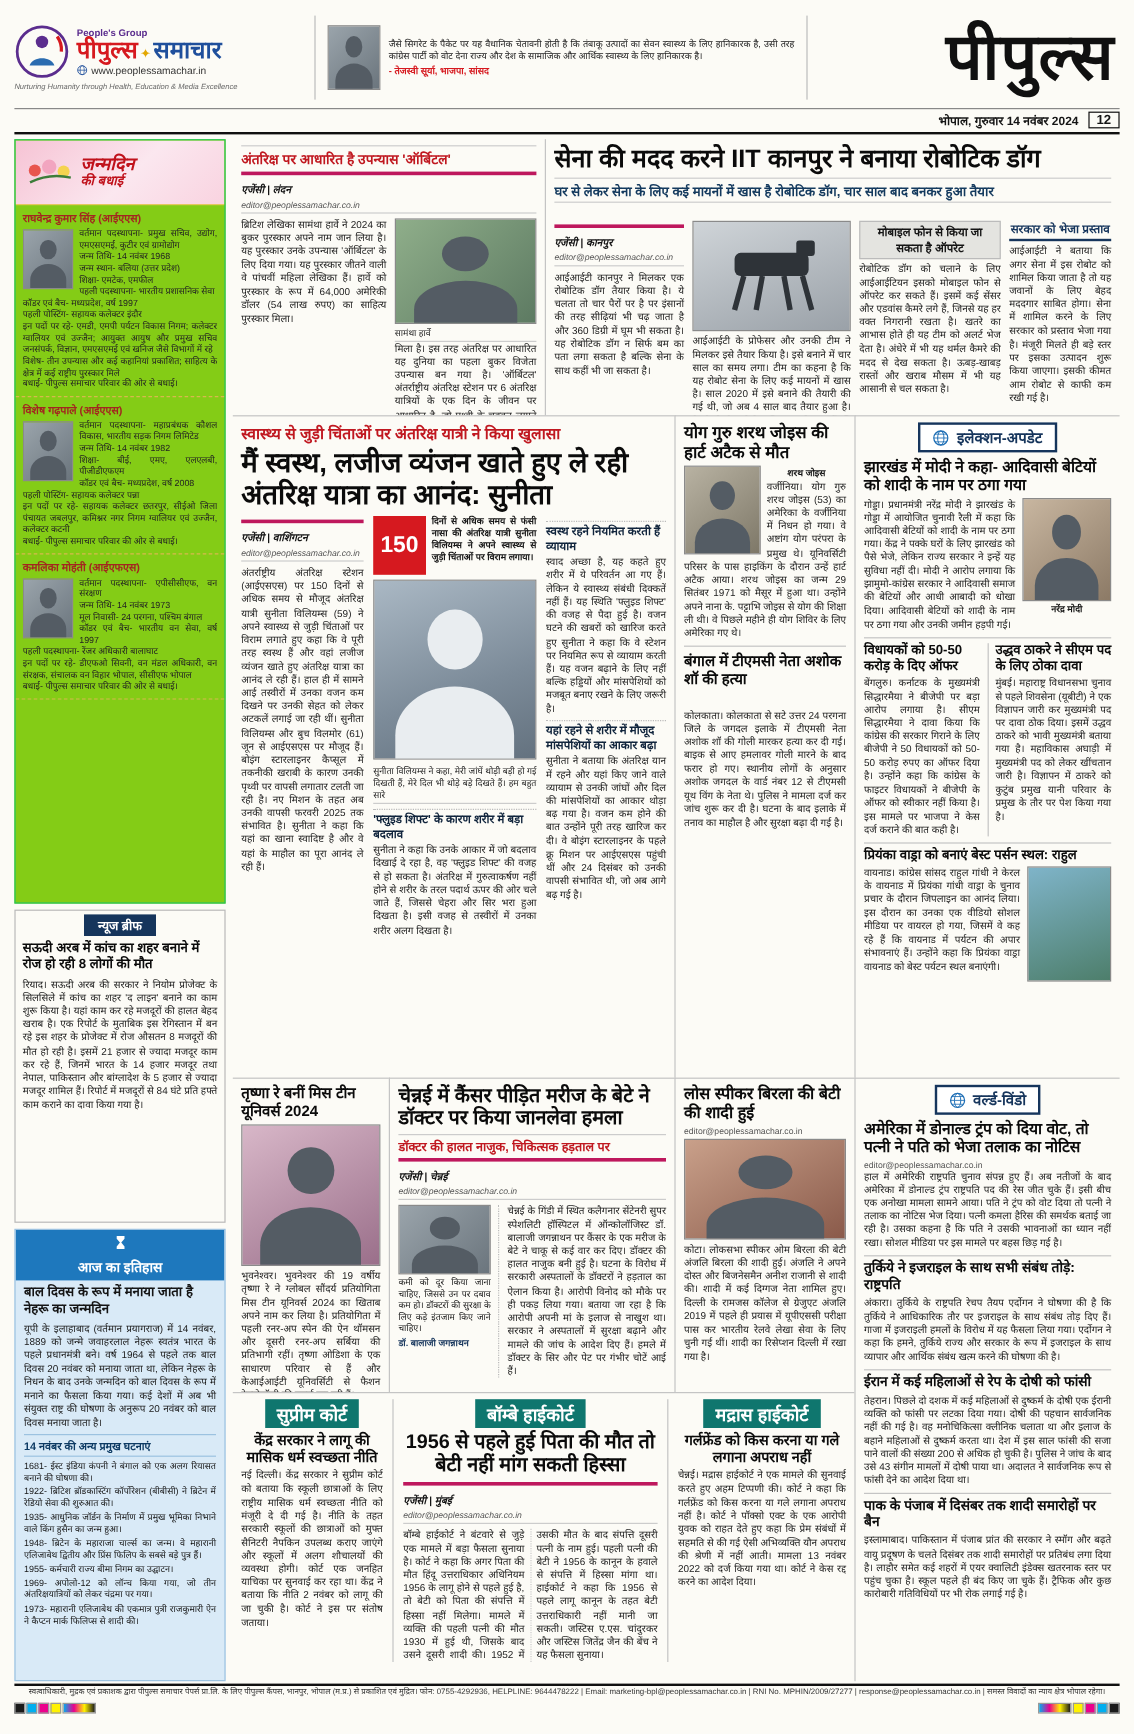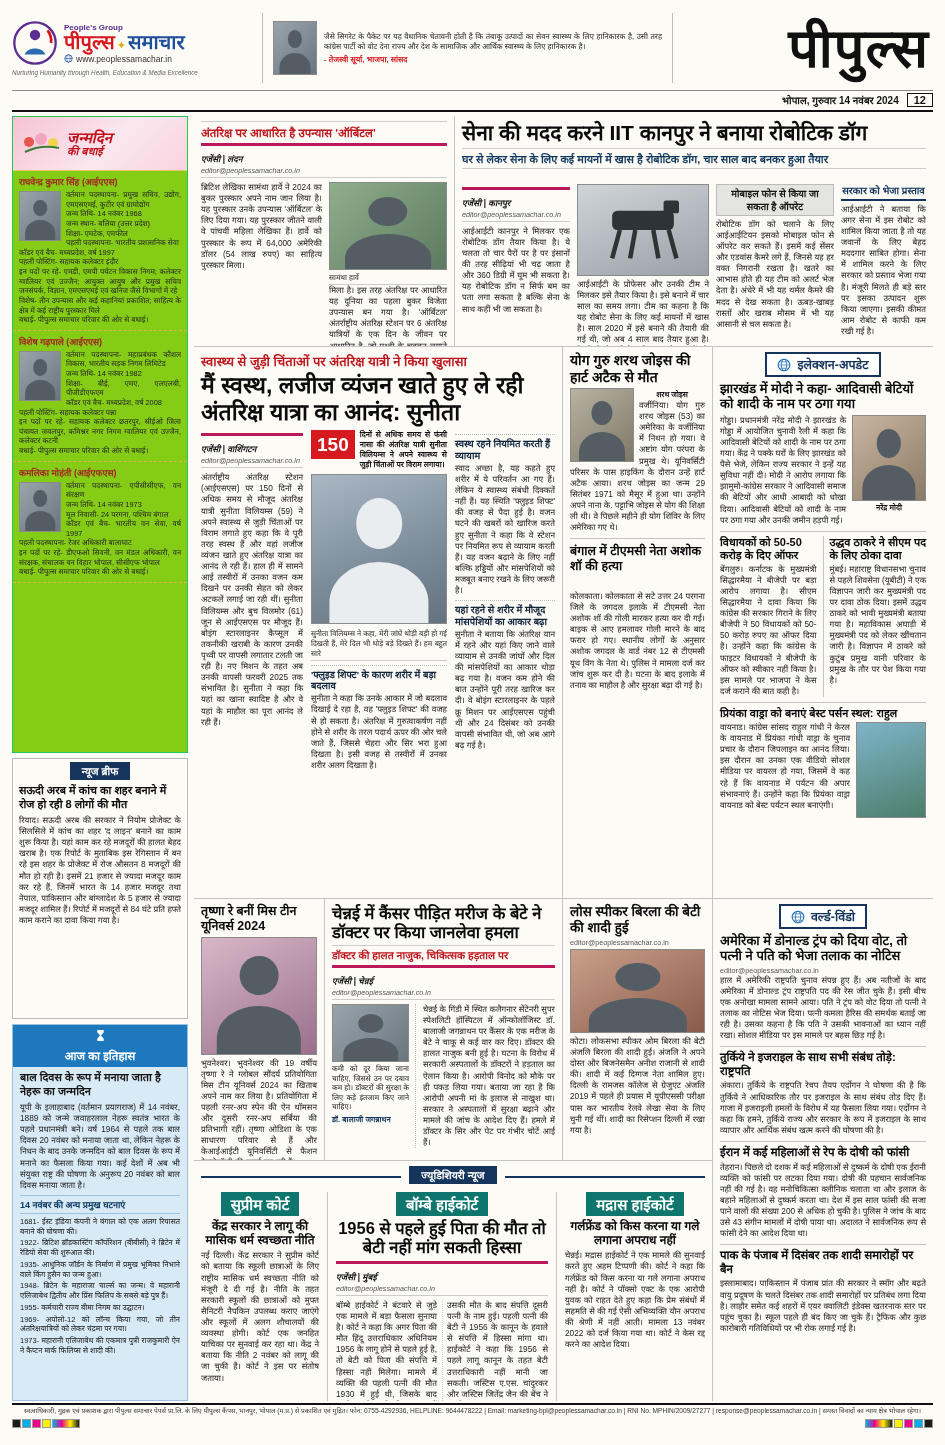--- a/index.html
+++ b/index.html
@@ -105,21 +105,21 @@
   .gray-head{background:#e4e4e0;border:1px solid #bbb;font-weight:bold;font-size:9.6px;text-align:center;padding:2px 3px;margin-bottom:3px;}
   .navy-head{color:#16355c;font-weight:bold;font-size:9.8px;border-bottom:2px solid #16355c;padding-bottom:2px;margin-bottom:3px;text-align:center;}
 
   
   .sunita-head{font-size:23px;margin:2px 0 4px;}
   .sun-cols{display:flex;gap:8px;}
   .sun-c1{flex:1;}
   .sun-c2{width:136px;flex:0 0 auto;}
   .sun-c3{width:100px;flex:0 0 auto;}
   .stat{display:flex;gap:5px;align-items:flex-start;margin-bottom:4px;}
-  .stat-num{background:#d6191f;color:#fff;font-weight:bold;font-size:19px;padding:5px 6px;line-height:1;}
+  .stat-num{background:#d6191f;color:#fff;font-weight:bold;font-size:19px;padding:15px 6px;line-height:1;}
   .stat-text{font-size:7.6px;font-weight:bold;line-height:1.3;text-align:justify;}
   .sun-photo{width:100%;height:150px;margin-bottom:2px;}
 
   
   .mid-head{font-size:14px;margin-bottom:3px;}
   .yoga-photo{width:64px;height:74px;float:left;margin:0 5px 2px 0;}
   .tmc-head{font-size:12.5px;margin:4px 0 17px;}
 
   
   .el-head{font-size:13px;margin-bottom:3px;}
@@ -482,23 +482,20 @@
         <p class="body">अंकारा। तुर्किये के राष्ट्रपति रेचप तैयप एर्दोगन ने घोषणा की है कि तुर्किये ने आधिकारिक तौर पर इजराइल के साथ संबंध तोड़ दिए हैं। गाजा में इजराइली हमलों के विरोध में यह फैसला लिया गया। एर्दोगन ने कहा कि हमने, तुर्किये राज्य और सरकार के रूप में इजराइल के साथ व्यापार और आर्थिक संबंध खत्म करने की घोषणा की है।</p>
         <div class="w-sep"></div>
         <h3 class="w-sm-head">ईरान में कई महिलाओं से रेप के दोषी को फांसी</h3>
         <p class="body">तेहरान। पिछले दो दशक में कई महिलाओं से दुष्कर्म के दोषी एक ईरानी व्यक्ति को फांसी पर लटका दिया गया। दोषी की पहचान सार्वजनिक नहीं की गई है। वह मनोचिकित्सा क्लीनिक चलाता था और इलाज के बहाने महिलाओं से दुष्कर्म करता था। देश में इस साल फांसी की सजा पाने वालों की संख्या 200 से अधिक हो चुकी है। पुलिस ने जांच के बाद उसे 43 संगीन मामलों में दोषी पाया था। अदालत ने सार्वजनिक रूप से फांसी देने का आदेश दिया था।</p>
         <div class="w-sep"></div>
         <h3 class="w-sm-head">पाक के पंजाब में दिसंबर तक शादी समारोहों पर बैन</h3>
         <p class="body">इस्लामाबाद। पाकिस्तान में पंजाब प्रांत की सरकार ने स्मॉग और बढ़ते वायु प्रदूषण के चलते दिसंबर तक शादी समारोहों पर प्रतिबंध लगा दिया है। लाहौर समेत कई शहरों में एयर क्वालिटी इंडेक्स खतरनाक स्तर पर पहुंच चुका है। स्कूल पहले ही बंद किए जा चुके हैं। ट्रैफिक और कुछ कारोबारी गतिविधियों पर भी रोक लगाई गई है।</p>
       </section>
 
       <section class="a-judi bt">
-        <div class="judi-header">
-          <span class="judi-label">ज्यूडिशियरी न्यूज</span>
-        </div>
         <div class="judi-cols">
           <div class="judi-c1">
             <div class="court-label">सुप्रीम कोर्ट</div>
             <h3 class="judi-h">केंद्र सरकार ने लागू की मासिक धर्म स्वच्छता नीति</h3>
             <p class="body">नई दिल्ली। केंद्र सरकार ने सुप्रीम कोर्ट को बताया कि स्कूली छात्राओं के लिए राष्ट्रीय मासिक धर्म स्वच्छता नीति को मंजूरी दे दी गई है। नीति के तहत सरकारी स्कूलों की छात्राओं को मुफ्त सैनिटरी नैपकिन उपलब्ध कराए जाएंगे और स्कूलों में अलग शौचालयों की व्यवस्था होगी। कोर्ट एक जनहित याचिका पर सुनवाई कर रहा था। केंद्र ने बताया कि नीति 2 नवंबर को लागू की जा चुकी है। कोर्ट ने इस पर संतोष जताया।</p>
           </div>
           <div class="judi-c2">
             <div class="court-label">बॉम्बे हाईकोर्ट</div>
             <h2 class="bombay-h">1956 से पहले हुई पिता की मौत तो बेटी नहीं मांग सकती हिस्सा</h2>
             <div class="byline-block">

